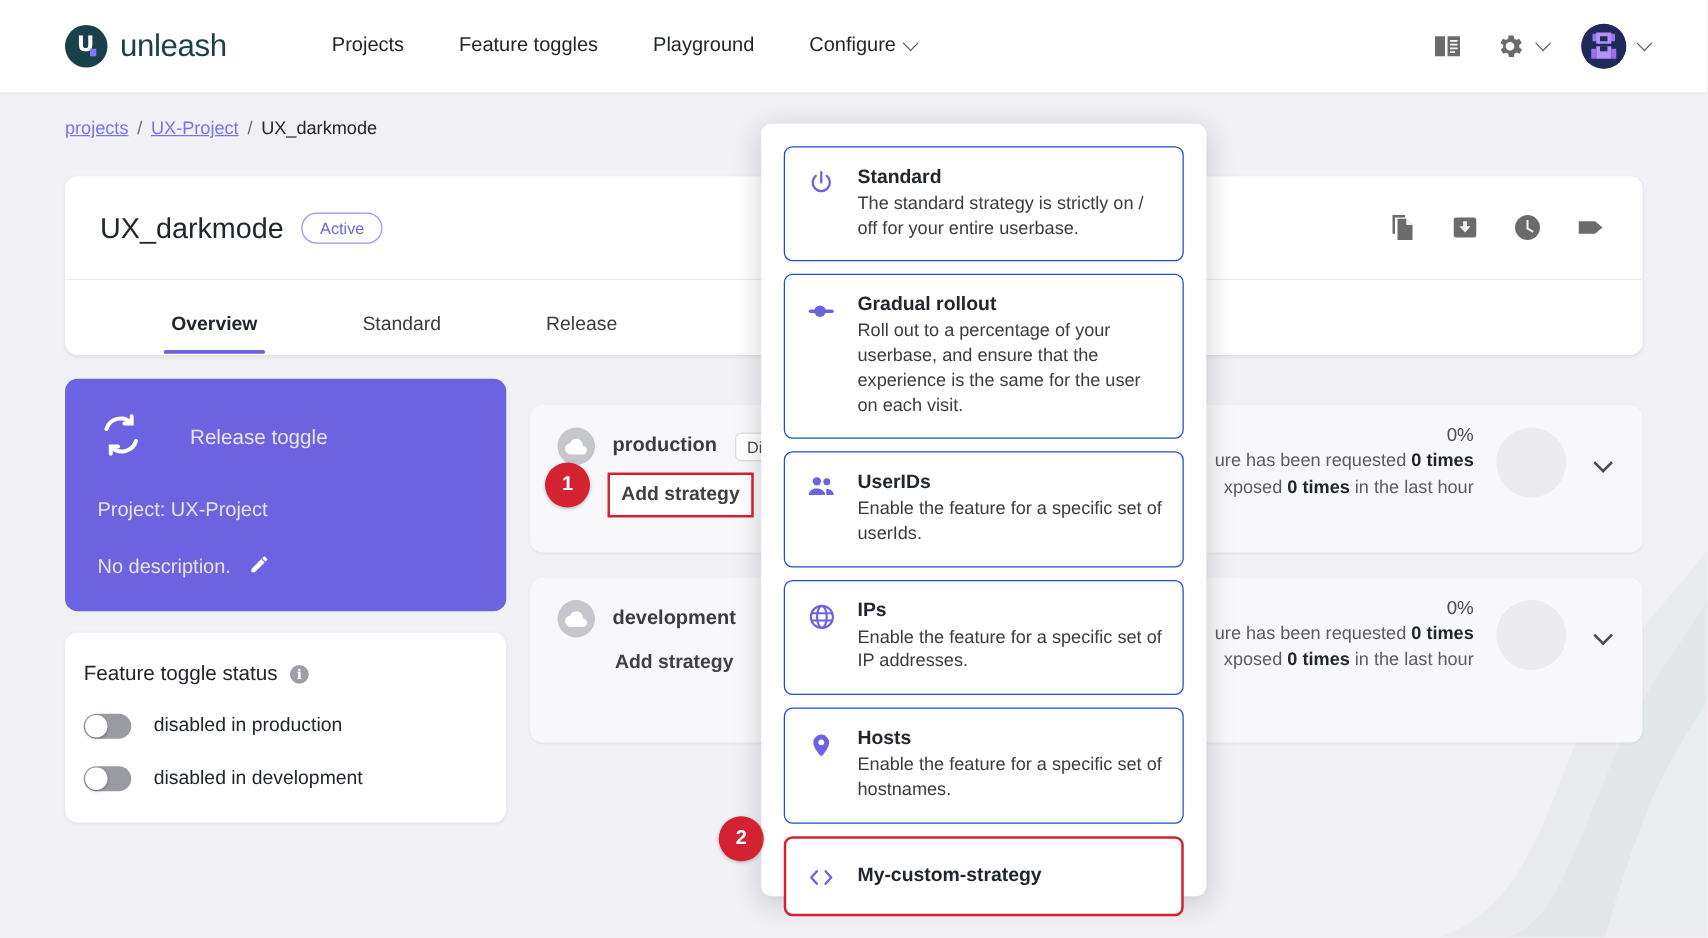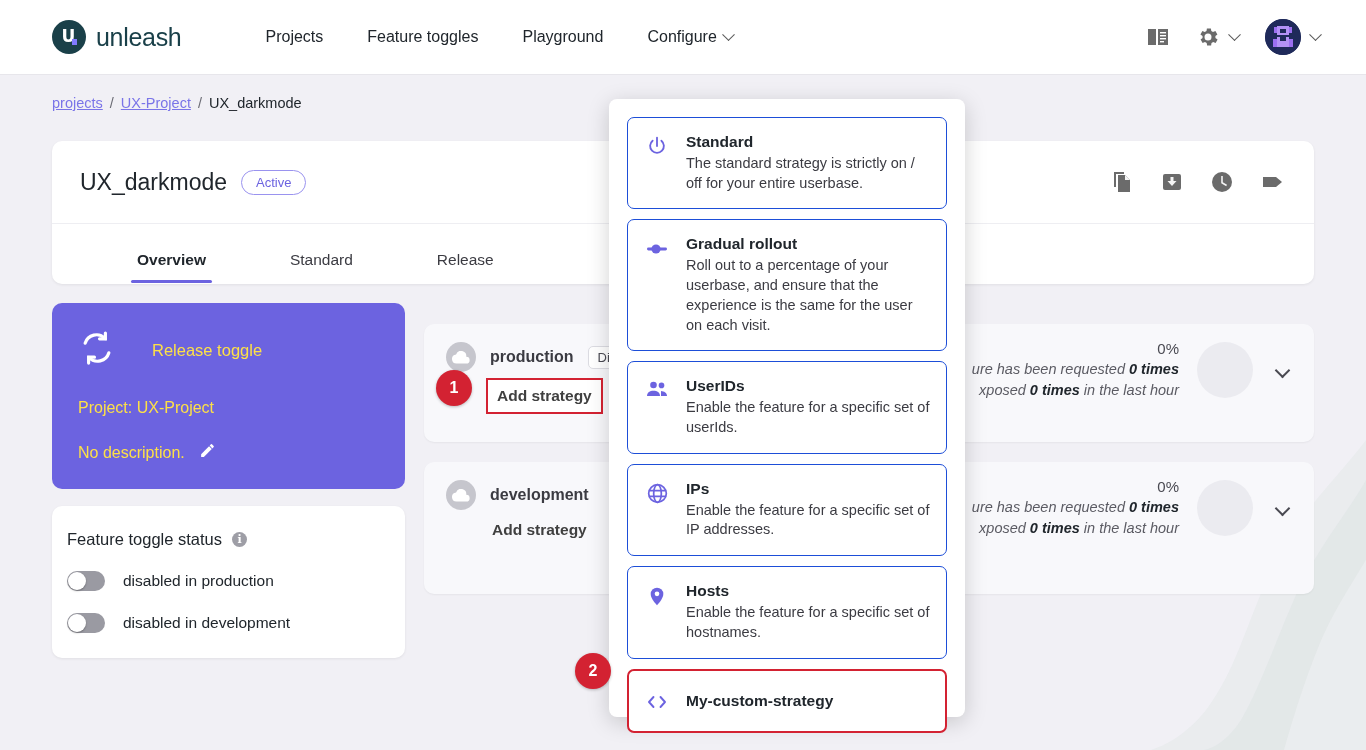--- a/index.html
+++ b/index.html
@@ -107,21 +107,21 @@
   .tab.active { font-weight: 700; color: #20262c; }
   .tab.active:after {
     content:""; position:absolute; left: -6px; right: -6px; bottom: 0;
     height: 3px; background: #6c63e0; border-radius: 2px;
   }
 
   
   .release-card {
     position: absolute; left: 52px; top: 303px;
     width: 353px; height: 186px;
-    background: #6c63e0; border-radius: 10px; color: #fde047;
+    background: #6c63e0; border-radius: 10px; color: #e5e5e5;
     padding: 26px 26px;
   }
   .rc-head { display: flex; align-items: center; gap: 36px; }
   .rc-title { font-size: 16.5px; }
   .rc-line { margin-top: 28px; font-size: 16px; }
   .rc-line2 { margin-top: 25px; font-size: 16px; display: flex; align-items: center; gap: 14px; }
 
   .status-card {
     position: absolute; left: 52px; top: 506px;
     width: 353px; height: 152px;
@@ -173,21 +173,21 @@
   .add-strategy.boxed {
     border: 2px solid #d32232; background: #fff;
     padding: 7px 9px; margin-left: 40px; margin-top: 6px;
   }
   .env-right {
     position: absolute; right: 22px; top: 16px;
     display: flex; align-items: center; gap: 18px;
   }
   .env-stats { text-align: right; }
   .env-pct { font-size: 15px; color: #4a4a52; }
-  .env-desc { font-size: 14.5px; color: #5b5b63; line-height: 1.42; margin-top: 2px; font-style: italic; }
+  .env-desc { font-size: 14.5px; color: #5b5b63; line-height: 1.42; margin-top: 2px; }
   .env-desc b { color: #20262c; }
   .env-circle {
     width: 56px; height: 56px; border-radius: 50%; background: #ebebf0; flex: none;
   }
   .env-chev {
     width: 11px; height: 11px; border-right: 2px solid #4a4a52; border-bottom: 2px solid #4a4a52;
     transform: rotate(45deg); margin-left: 6px; margin-right: 4px; cursor: pointer;
   }
 
   

